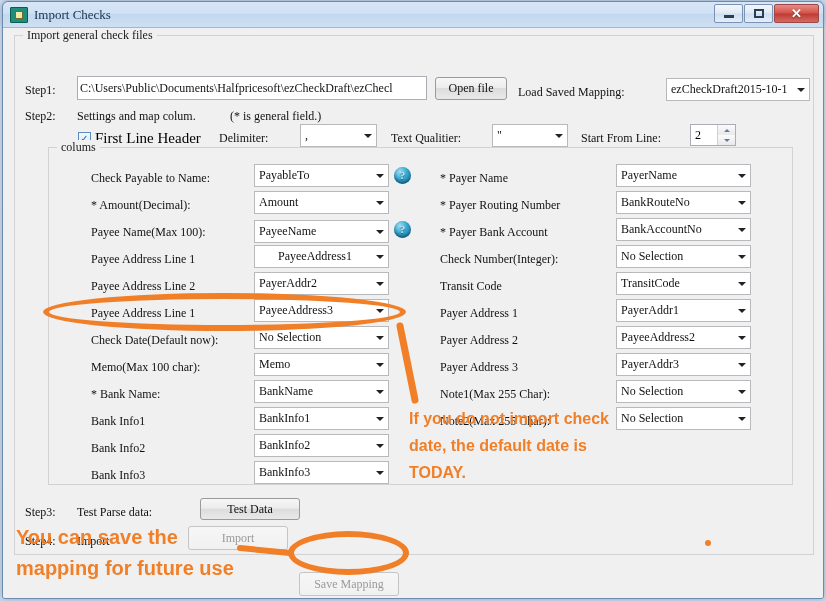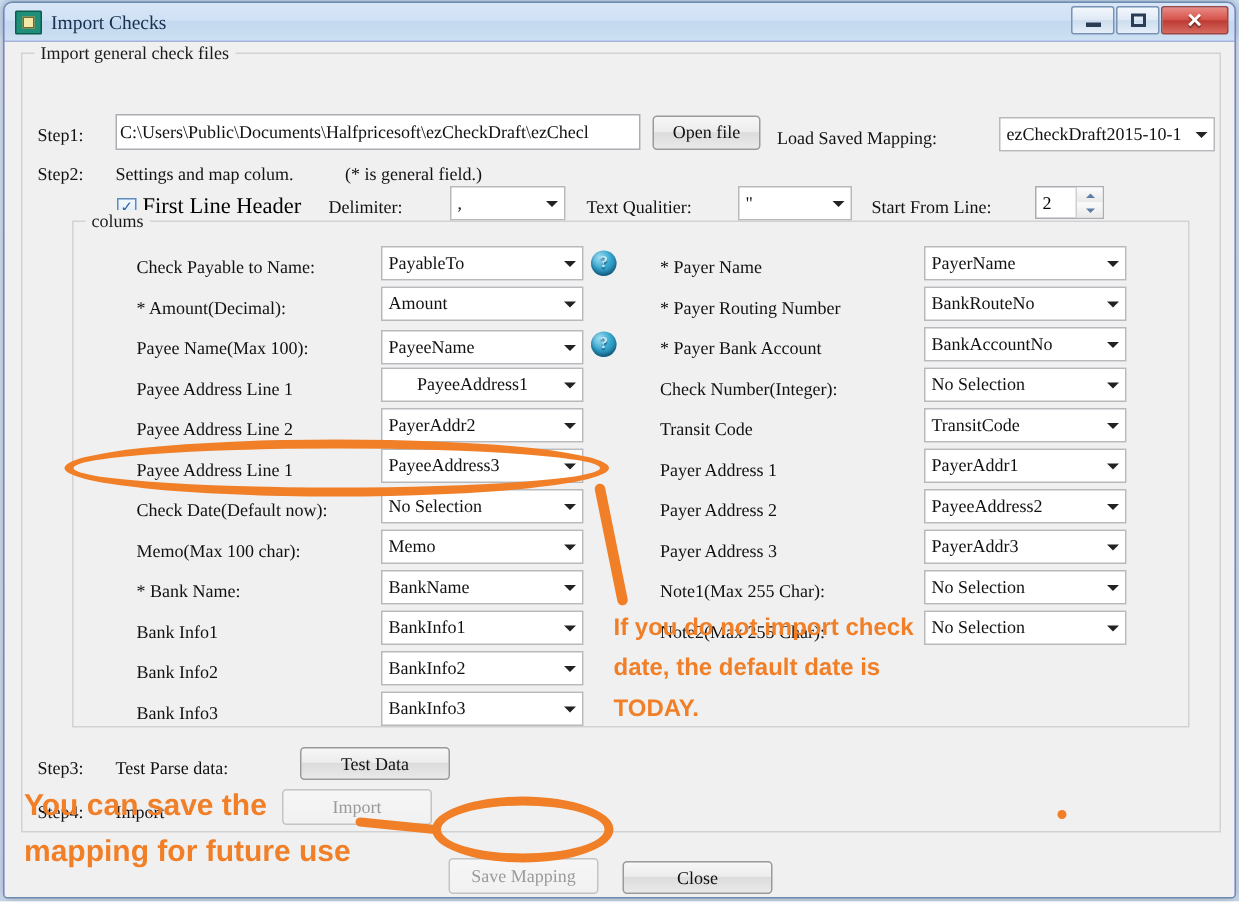--- a/index.html
+++ b/index.html
@@ -558,21 +558,20 @@
 
       <span class="lbl" style="left:22px; top:477px;">Step3:</span>
       <span class="lbl" style="left:74px; top:477px;">Test Parse data:</span>
       <div class="btn" style="left:185px; top:470px; width:100px; height:22px;margin-left:12px;">Test Data</div>
 
       <span class="lbl" style="left:22px; top:506px;">Step4:</span>
       <span class="lbl" style="left:74px; top:506px;">Import</span>
       <div class="btn disabled" style="left:185px; top:498px; width:100px; height:24px;">Import</div>
 
       <div class="btn disabled" style="left:296px; top:544px; width:100px; height:24px;">Save Mapping</div>
-      <div class="btn" style="left:412px; top:546px; width:100px; height:22px;">Close</div>
 
     </div>
   </div>
 
   <div class="anno">
     <div class="anno-ellipse" id="ell-date"></div>
     <div class="anno-ellipse" id="ell-save"></div>
     <svg width="826" height="601" style="position:absolute;left:0;top:0;">
       <path d="M400,326 L415,400" stroke="#f07f28" stroke-width="7" fill="none" stroke-linecap="round"></path>
       <path d="M290,553 L240,548" stroke="#f07f28" stroke-width="6" fill="none" stroke-linecap="round"></path>

